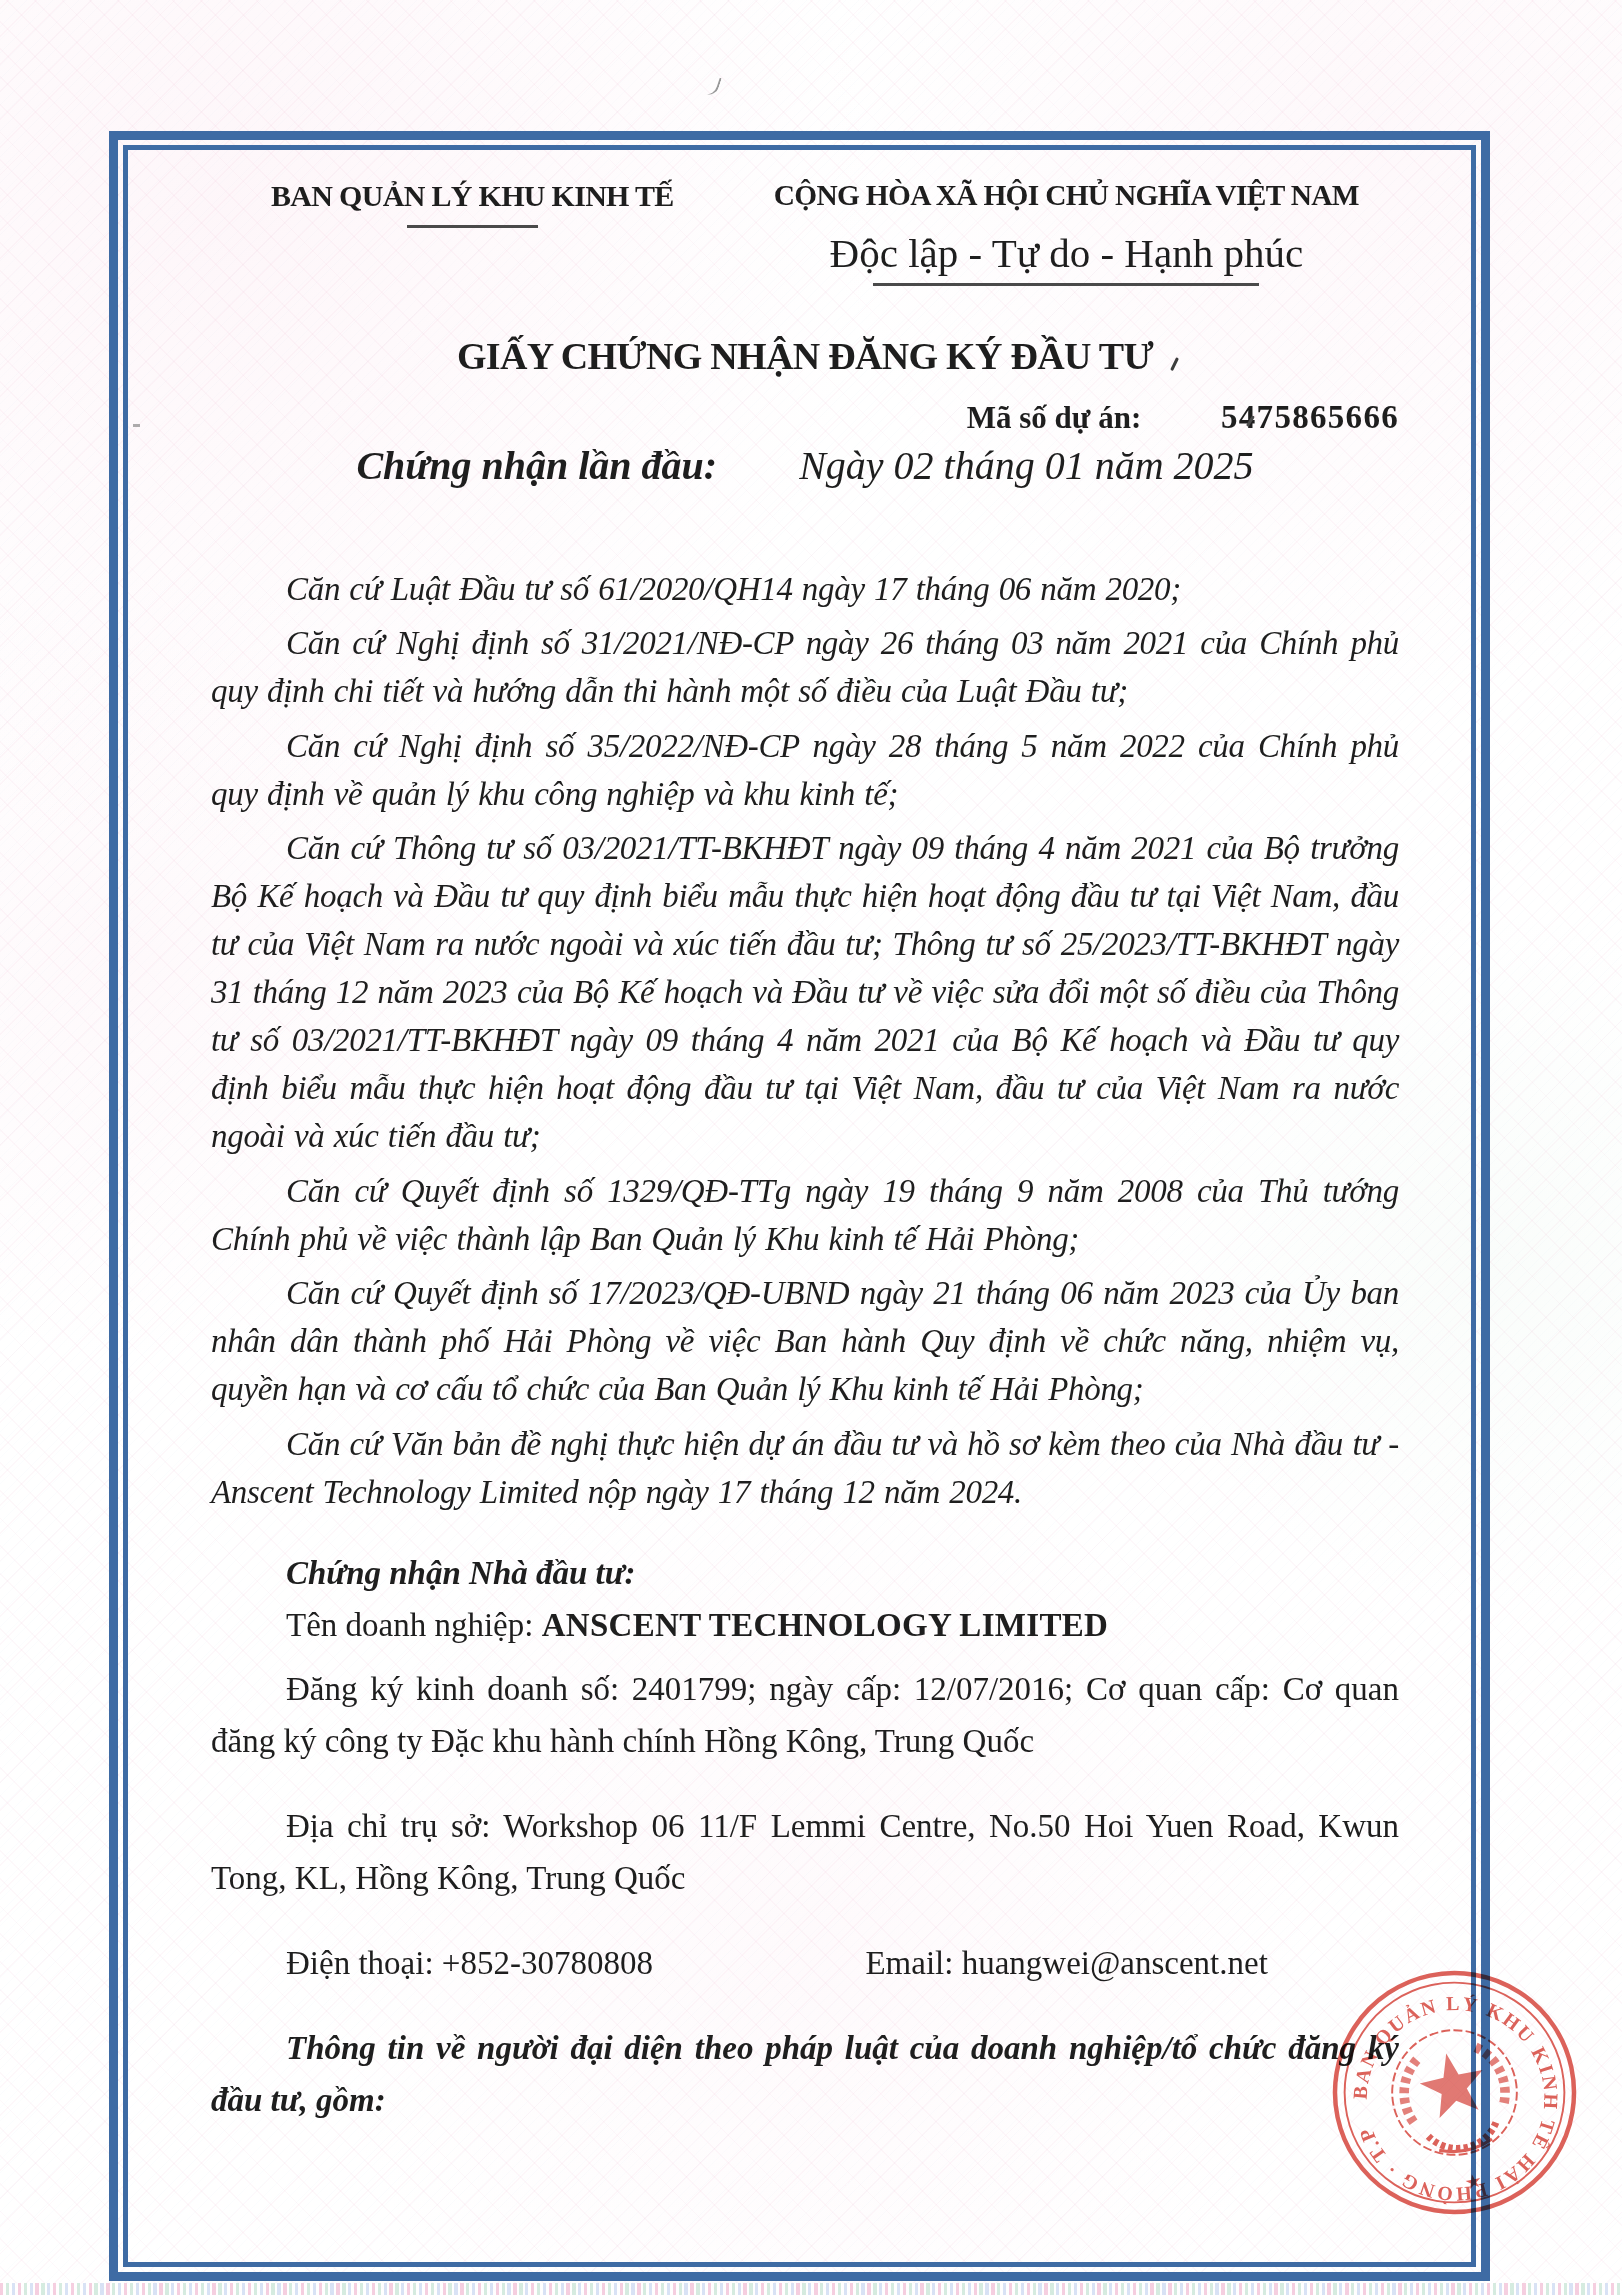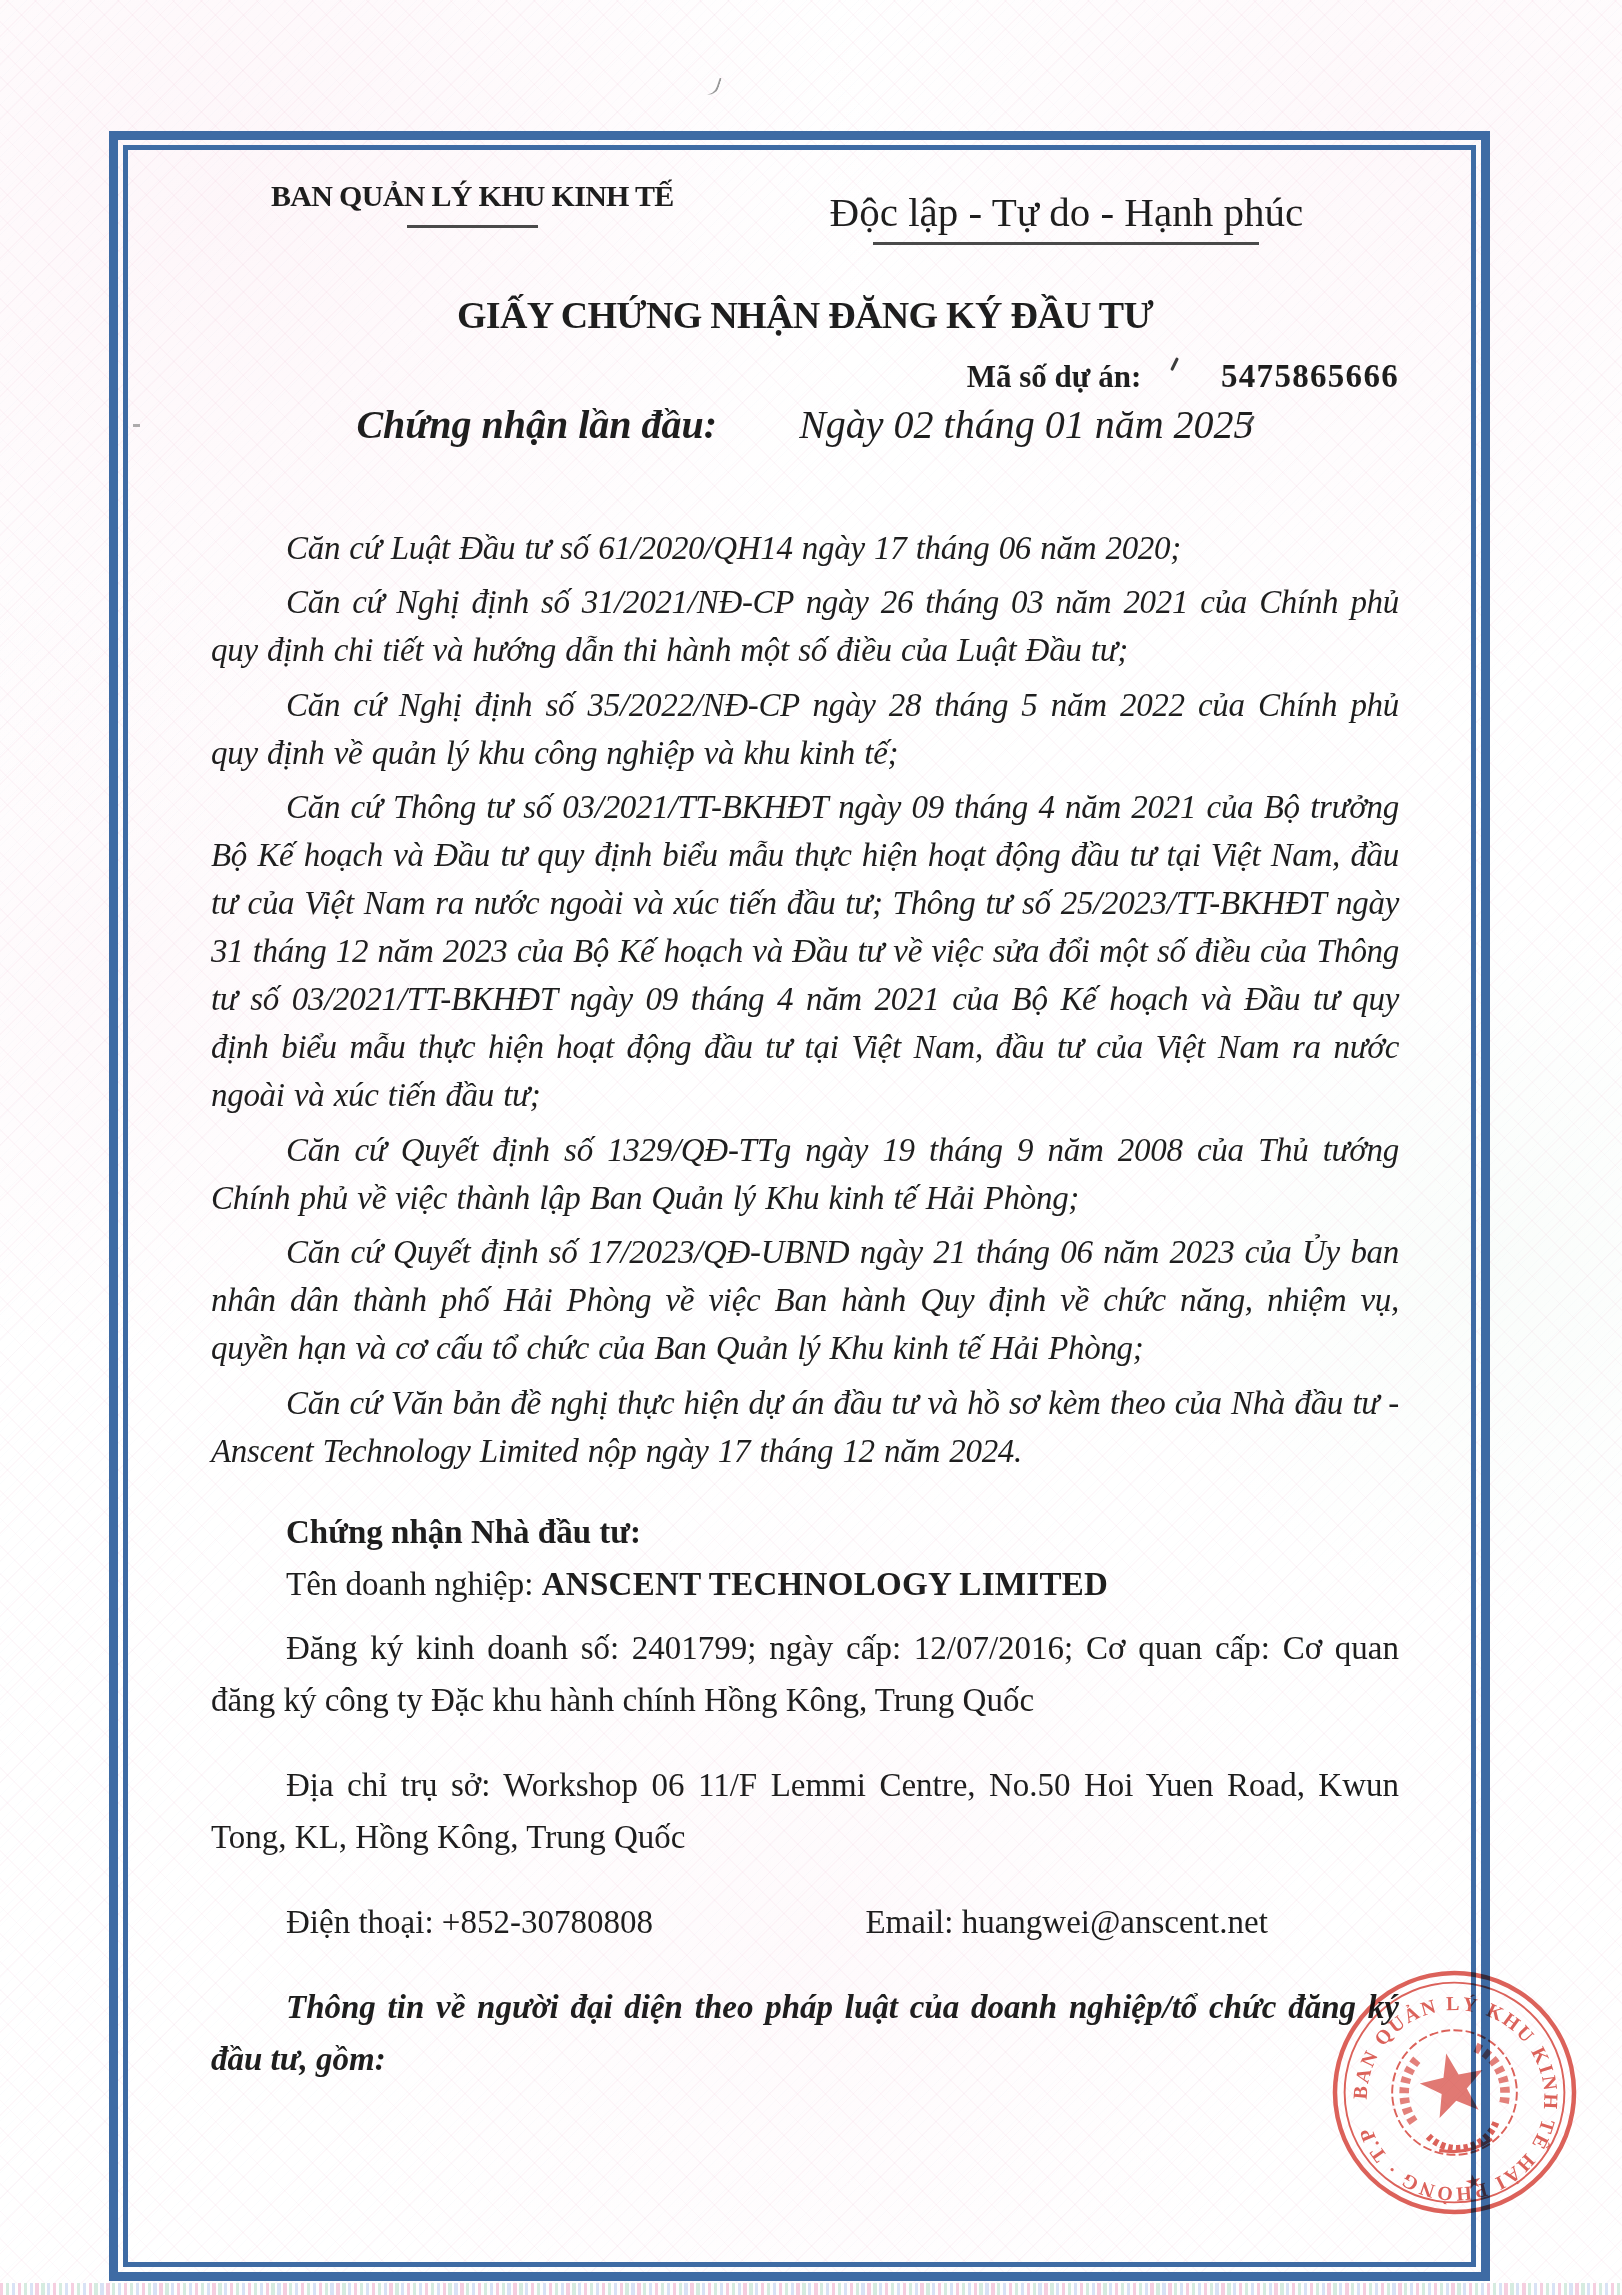--- a/index.html
+++ b/index.html
@@ -57,21 +57,21 @@
   .legal{margin-top:80px;}
   .legal p{margin:0 0 6.5px 0;font-style:italic;font-size:33px;line-height:48px;
            text-align:justify;text-indent:75px;letter-spacing:-0.3px;word-spacing:1.3px;}
 
   .issuer-heading{margin-top:54px;text-align:center;font-weight:bold;font-size:35px;
                   line-height:47px;letter-spacing:-0.3px;}
 
   
   .investor{margin-top:31px;font-size:33px;}
   .investor .line{line-height:52px;margin:0;}
-  .certify{font-weight:bold;margin-top:0;text-indent:75px;}
+  .certify{font-weight:bold;margin-top:0;text-indent:75px;font-style:italic;}
   .company{margin-top:13px;text-indent:75px;}
   .company-name{font-weight:bold;letter-spacing:0.3px;}
   .para2{margin-top:11.8px;text-align:justify;text-indent:75px;line-height:52px;}
   .phone-row{margin-top:9.2px;text-indent:75px;line-height:52px;}
   .phone-gap{display:inline-block;width:196px;}
   .rep-note{margin-top:7.9px;font-weight:bold;font-style:italic;text-align:justify;
             text-indent:75px;line-height:52px;}
 
   
   .stamp{position:absolute;left:1326px;top:1964px;width:257px;height:257px;
@@ -98,20 +98,21 @@
 </div>
 
 <div class="content">
 
   <div class="header-row">
     <div class="header-left">
       <div class="org-line">BAN QUẢN LÝ KHU KINH TẾ</div>
       <div class="rule rule-left"></div>
     </div>
     <div class="header-right">
+      <div class="motto-line1">CỘNG HÒA XÃ HỘI CHỦ NGHĨA VIỆT NAM</div>
       <div class="motto-line2">Độc lập - Tự do - Hạnh phúc</div>
       <div class="rule rule-right"></div>
     </div>
   </div>
 
   <div class="doc-title">GIẤY CHỨNG NHẬN ĐĂNG KÝ ĐẦU TƯ</div>
 
   <div class="code-row">
     <span class="code-label">Mã số dự án:</span>
     <span class="code-value">5475865666</span>

